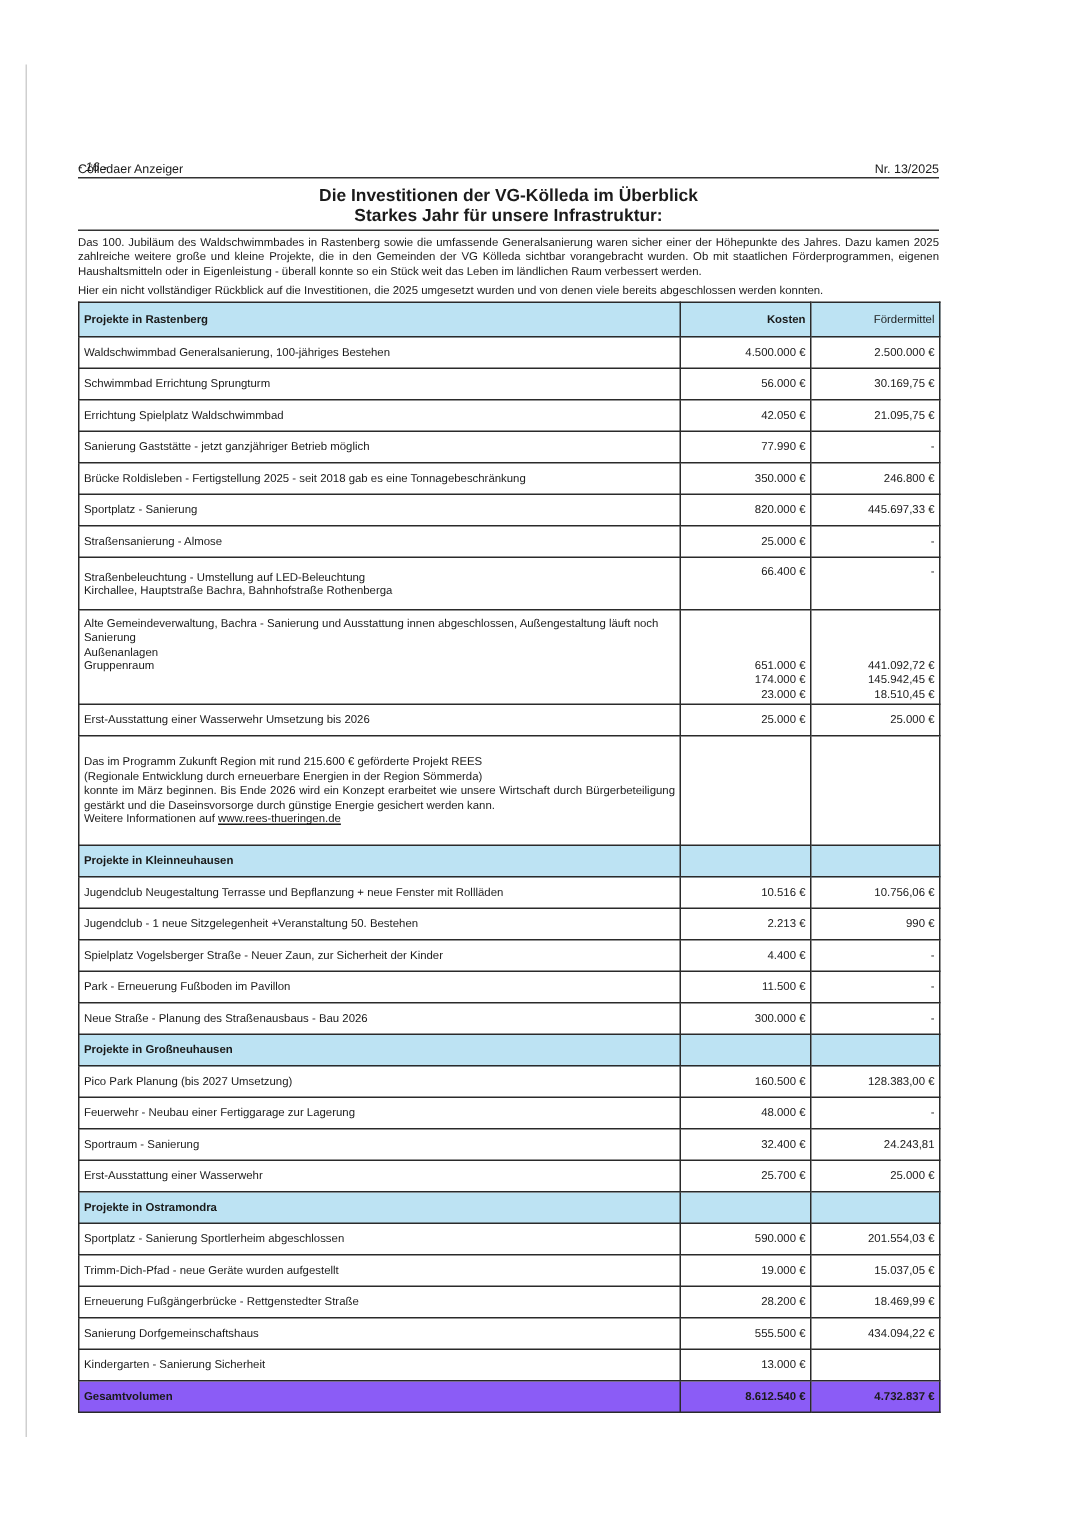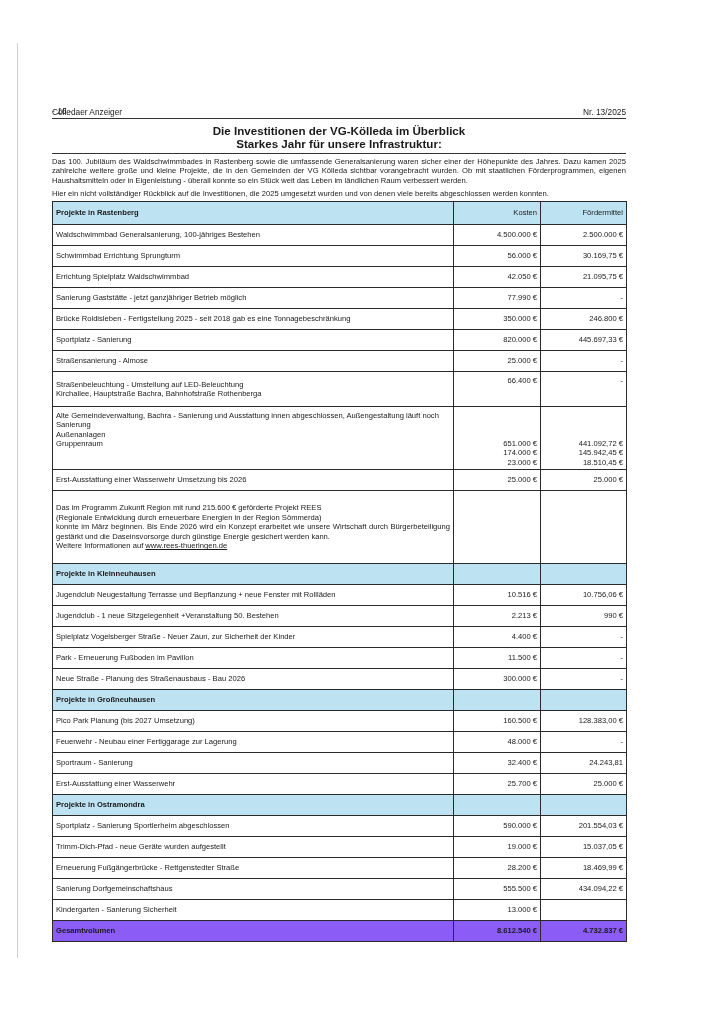--- a/index.html
+++ b/index.html
@@ -17,21 +17,21 @@
   .title-block { text-align:center; font-weight:bold; font-size:11.6px; line-height:13px; padding-top:5px; padding-bottom:3px; border-bottom:1.3px solid #333; }
   .intro { font-size:7.6px; line-height:9.4px; margin-top:3px; text-align:justify; }
   .intro p { margin:0 0 4px 0; }
   table.invest {
     position:absolute; left:52px; top:201px; width:574px; border-collapse:collapse;
     font-size:7.6px; line-height:9.4px; table-layout:fixed;
   }
   table.invest td { border:1px solid #2a2a2a; padding:0 3px; vertical-align:middle; }
   table.invest td.num { text-align:right; }
   table.invest td.desc { text-align:left; }
-  tr.section td { background:#bde3f3; font-weight:normal; }
+  tr.section td { background:#bde3f3; font-weight:bold; }
   tr.section td.desc { font-weight:bold; }
   tr.total td { background:#8b5cf6; font-weight:bold; }
   tr.r21 td { height:20px; }
   tr.r23 td { height:22px; }
   tr.r31 td { height:30px; }
   tr.multi td { vertical-align:bottom; padding-bottom:2px; padding-top:4px; }
   tr.multi td.desc { vertical-align:top; }
   .link { text-decoration:underline; }
   .sub { display:block; }
 </style>

